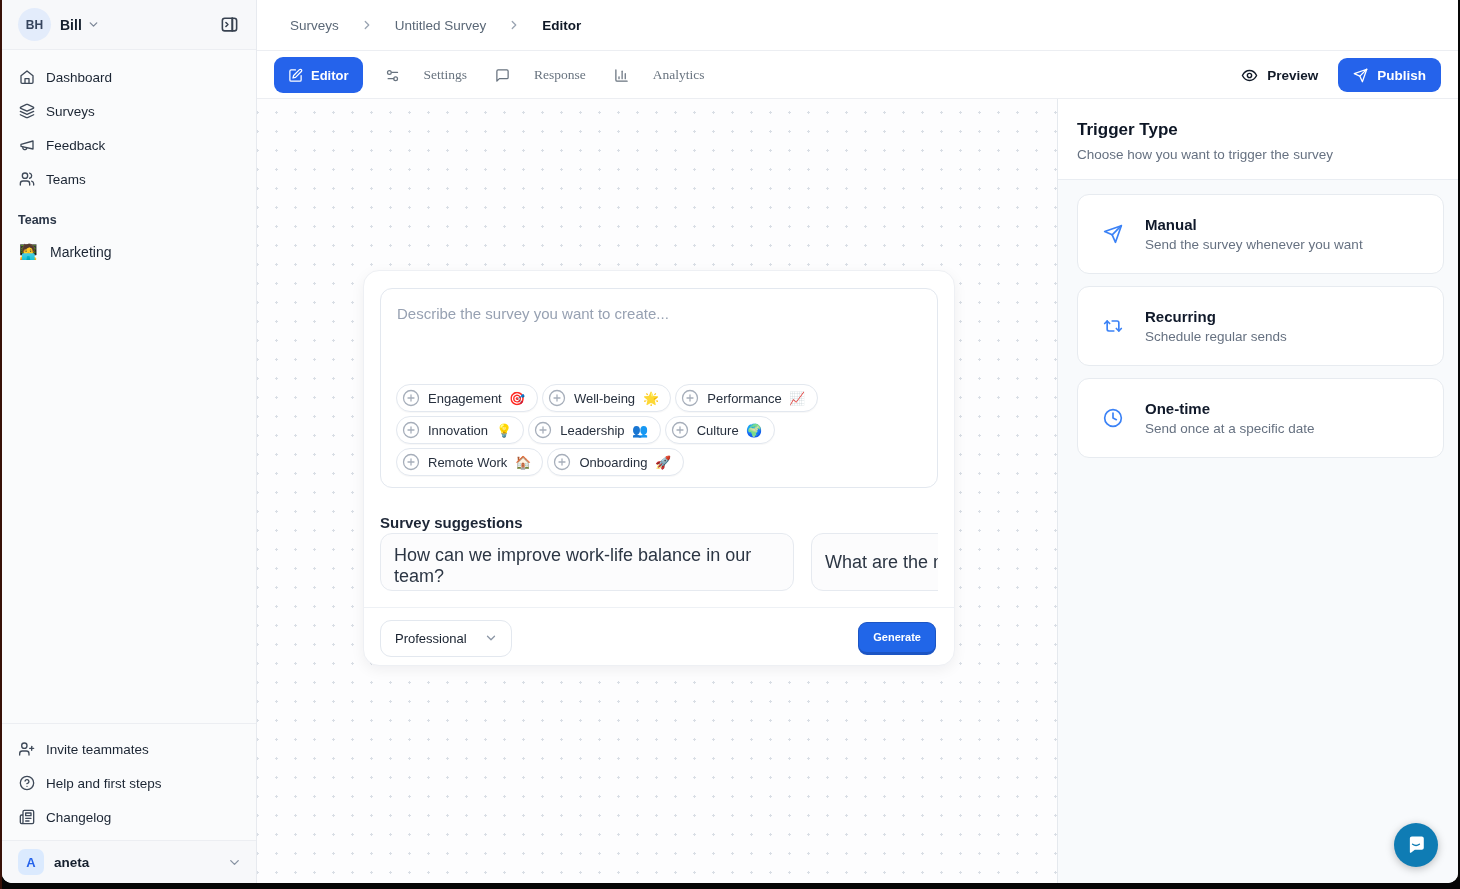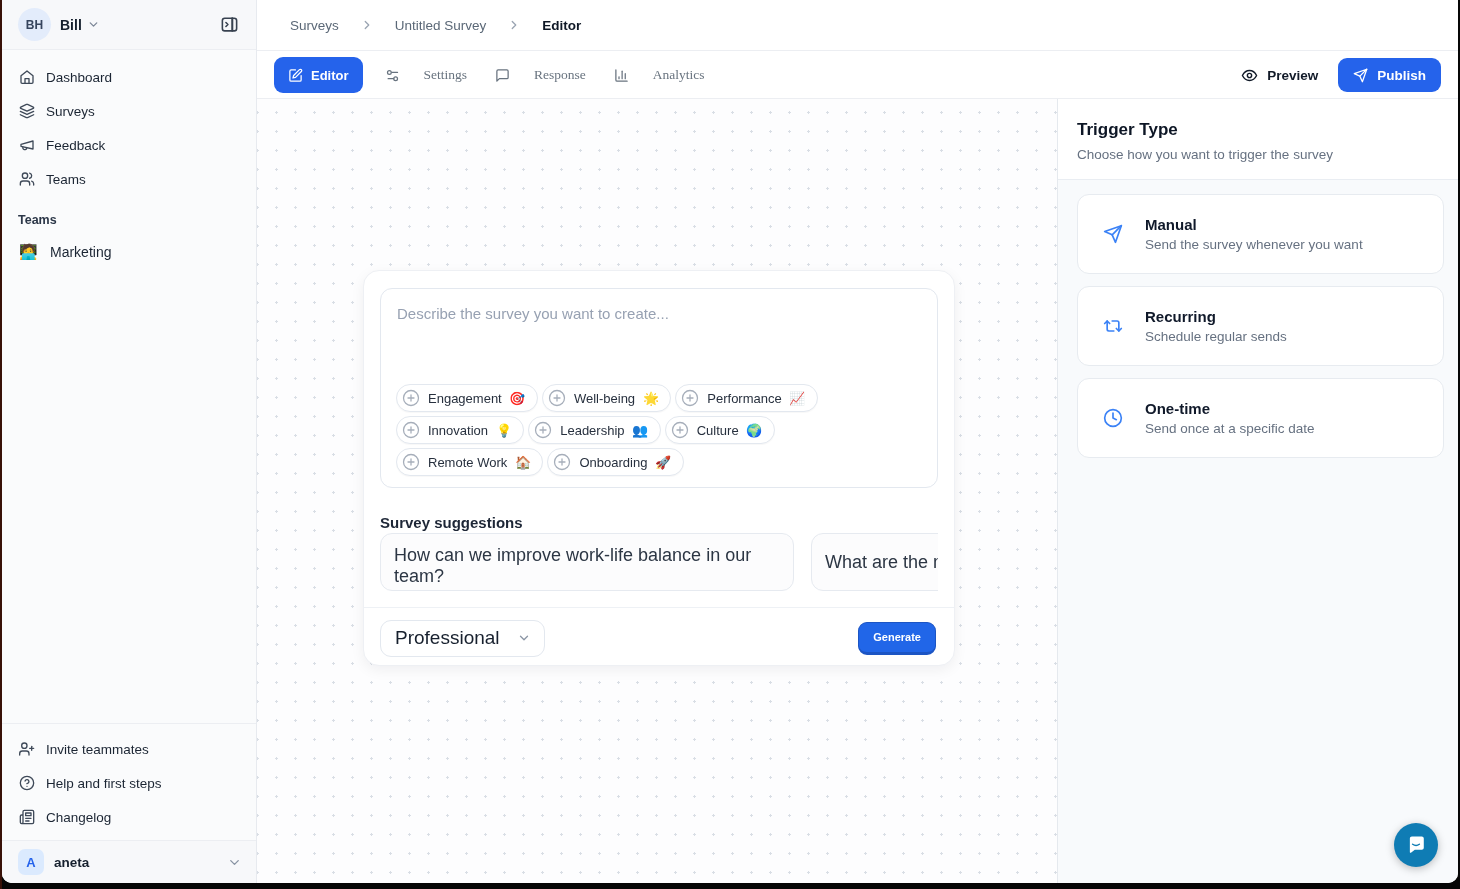--- a/index.html
+++ b/index.html
@@ -151,21 +151,21 @@
   .sug-card.c1 { width:414px; }
   .sug-card.c2 { width:320px; white-space:nowrap; }
   .composer-divider { position:absolute; left:0; right:0; top:336px; border-top:1px solid #eef1f5; }
   .composer-bottom {
     position:absolute; left:16px; right:18px; top:348px; height:38px;
     display:flex; align-items:center; justify-content:space-between;
   }
   .tone-select {
     height:37px; display:flex; align-items:center; gap:17px; padding:0 13px 0 14px;
     background:#fff; border:1px solid #e3e8ef; border-radius:11px; cursor:pointer;
-    font-size:19px; color:#17202e; font-family:inherit;
+    font-size:13px; color:#17202e; font-family:inherit;
   }
   .tone-select .chev { color:#8b96a5; }
   .generate-btn {
     height:33px; padding:0 14px; background:#2166e8; color:#fff;
     border:1px solid #1c55c4; border-bottom-width:3px; border-radius:9px;
     font-size:11px; font-weight:600; cursor:pointer; font-family:inherit;
   }
 
   
   .trigger-panel {

